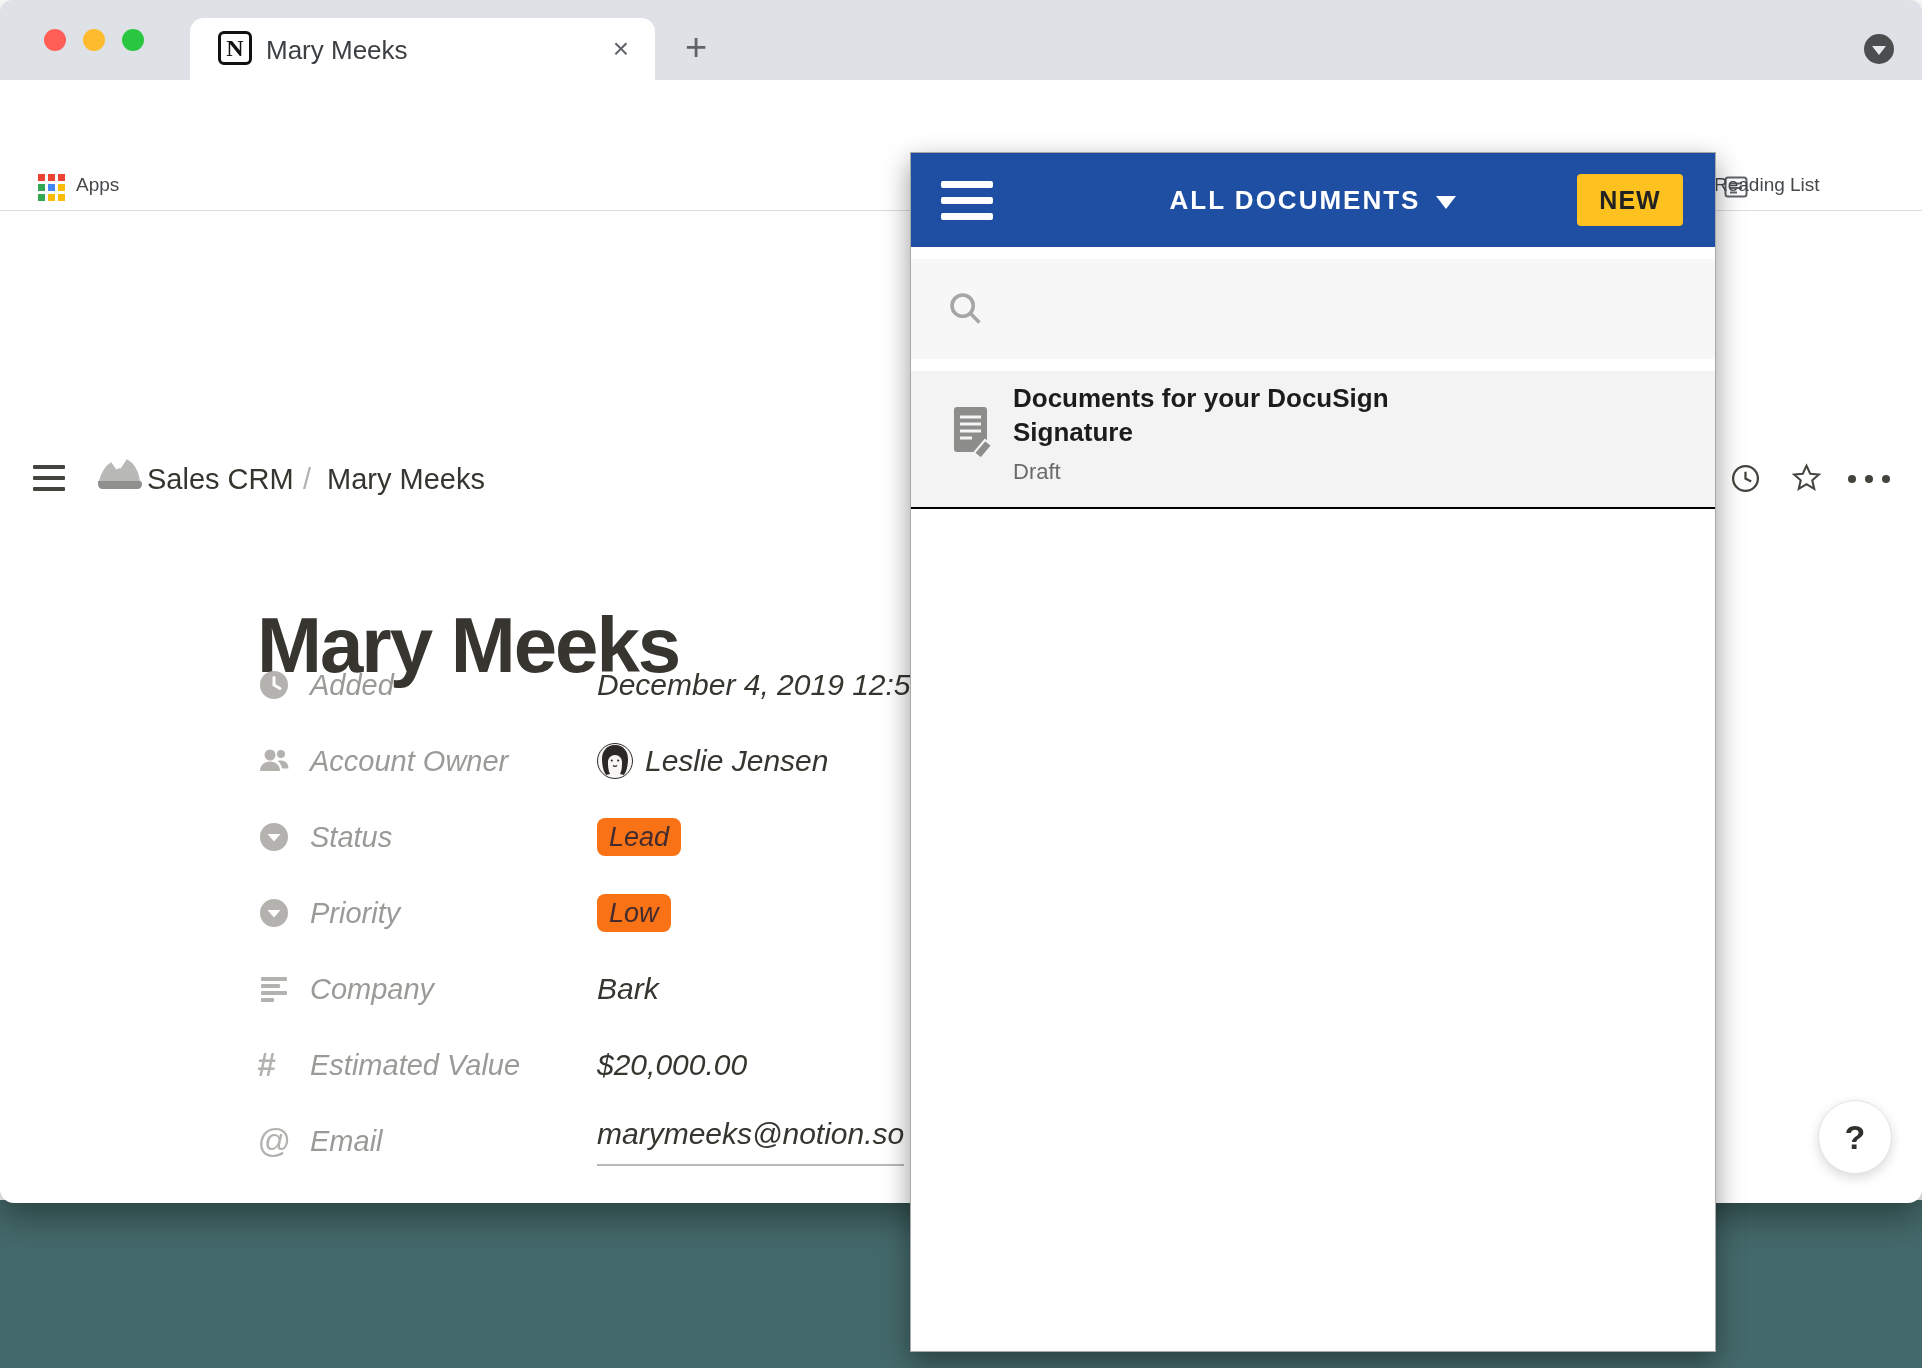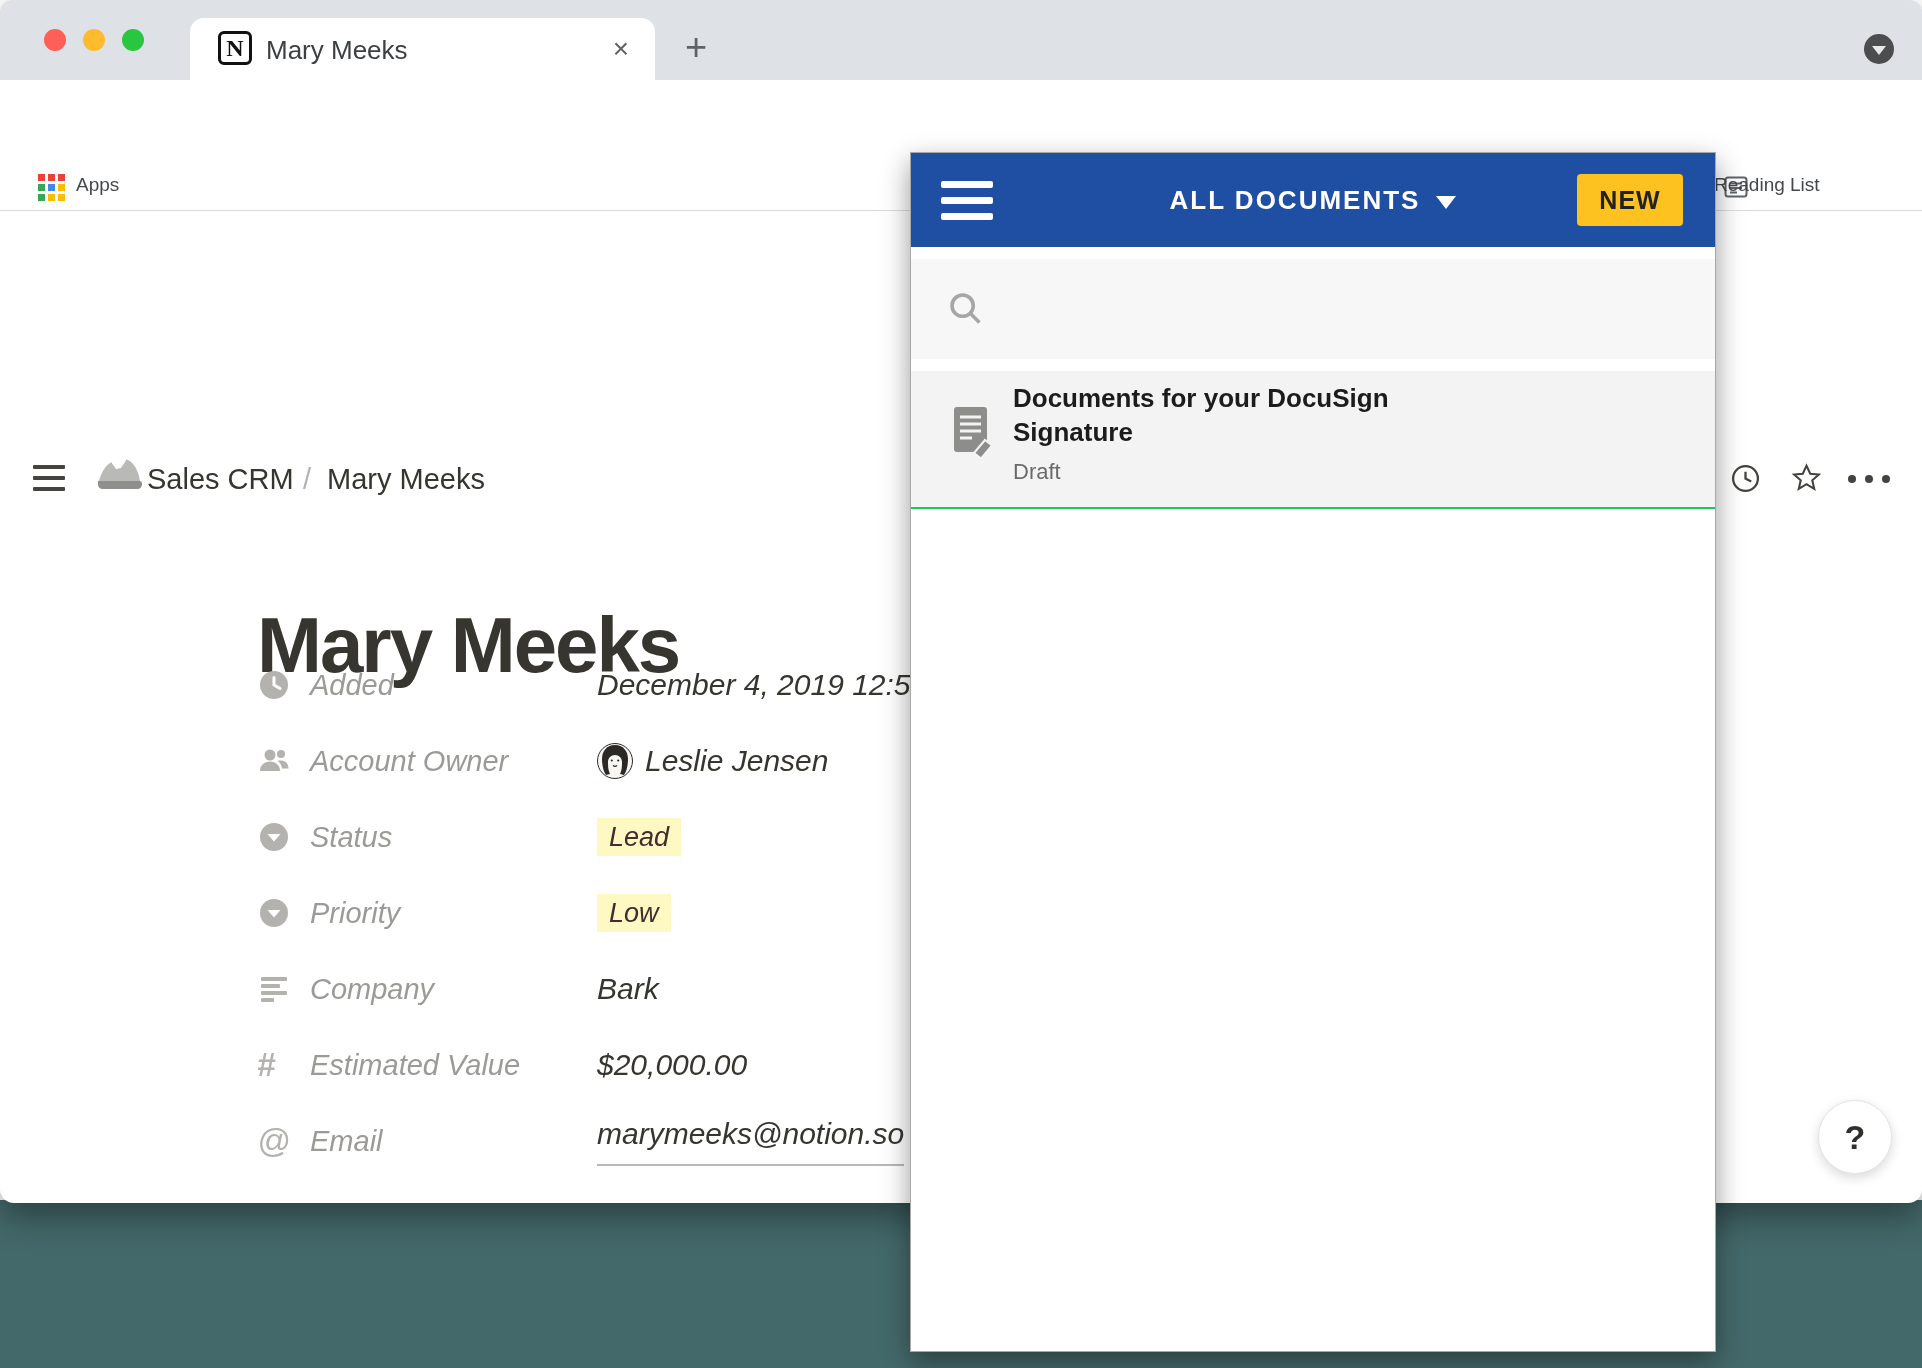--- a/index.html
+++ b/index.html
@@ -51,21 +51,21 @@
   .crumbtext{font-size:29px;color:#37352f;top:252px;}
   .crumbsep{color:#b5b3b0;}
   .ndots{left:1848px;top:264px;display:flex;gap:9px;align-items:center;}
   .ndots i{width:8px;height:8px;border-radius:50%;background:#45433e;}
   .ptitle{left:257px;top:548px;font-size:78px;font-weight:800;letter-spacing:-2px;color:#37352f;}
   .props{left:257px;top:647px;width:900px;font-style:italic;}
   .prow{height:76px;display:flex;align-items:center;}
   .picon{width:53px;display:flex;align-items:center;}
   .plabel{width:287px;font-size:29px;color:#9b9a97;}
   .pvalue{font-size:30px;color:#37352f;display:flex;align-items:center;}
-  .tag{background:#fef9c3;color:#442c2e;font-size:27px;line-height:38px;padding:0 12px;border-radius:0;}
+  .tag{background:#f97316;color:#442c2e;font-size:27px;line-height:38px;padding:0 12px;border-radius:8px;}
   .glyphicon{font-size:33px;color:#b3b2af;font-weight:600;}
   .emaillink{border-bottom:2px solid rgba(55,53,47,.35);padding-bottom:13px;}
   .helpbtn{left:1818px;top:1100px;width:72px;height:72px;border-radius:50%;background:#fff;z-index:2;
            border:1px solid #e6e4e1;box-shadow:0 4px 12px rgba(0,0,0,.15);display:flex;align-items:center;
            justify-content:center;font-size:34px;font-weight:bold;color:#32302c;}
   
   .popup{left:910px;top:152px;width:806px;height:1200px;background:#fff;z-index:3;
          border:1px solid #a8a8a8;box-sizing:border-box;box-shadow:0 10px 26px rgba(0,0,0,.4);
          display:flex;flex-direction:column;gap:12px;}
   .dheader{height:94px;background:#1e4fa3;position:relative;display:flex;align-items:center;flex:0 0 auto;}
@@ -73,21 +73,21 @@
   .dham i{height:7px;background:#fff;border-radius:2px;}
   .dtitlewrap{position:absolute;left:0;right:0;top:0;bottom:0;display:flex;align-items:center;
               justify-content:center;gap:16px;pointer-events:none;}
   .dtitle{color:#fff;font-size:26px;font-weight:bold;letter-spacing:2px;}
   .dtri{width:0;height:0;border-left:10px solid transparent;border-right:10px solid transparent;
         border-top:13px solid #fff;margin-top:4px;}
   .dnew{position:absolute;right:32px;top:21px;width:106px;height:52px;background:#fdc220;border-radius:4px;
         display:flex;align-items:center;justify-content:center;font-size:25px;font-weight:bold;
         letter-spacing:1px;color:#222;}
   .dsearch{height:100px;background:#f7f7f7;display:flex;align-items:center;flex:0 0 auto;}
-  .drow{height:138px;background:#f3f3f4;border-bottom:2px solid #22c55e;display:flex;align-items:center;
+  .drow{height:138px;background:#f3f3f4;border-bottom:2px solid #000000;display:flex;align-items:center;
         padding:0 34px 12px 40px;box-sizing:border-box;flex:0 0 auto;}
   .dtexts{margin-left:16px;width:420px;}
   .ddoctitle{font-size:26px;line-height:34px;font-weight:bold;color:#1c1c1c;}
   .ddraft{font-size:22px;color:#6a6a6a;margin-top:10px;}
   .dcontinue{margin-left:auto;width:190px;height:56px;background:#fbfbfb;border:1px solid #bdbdbd;
              border-radius:2px;box-shadow:0 3px 5px rgba(0,0,0,.25);display:flex;align-items:center;
              justify-content:center;font-size:22px;font-weight:bold;letter-spacing:1.5px;color:#2f2f2f;}
   .dbody{flex:1;background:#fff;}
 </style>
 </head>

